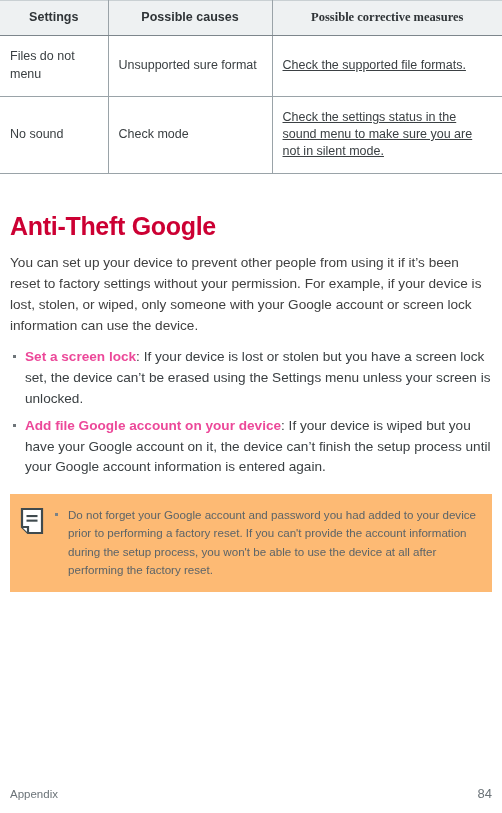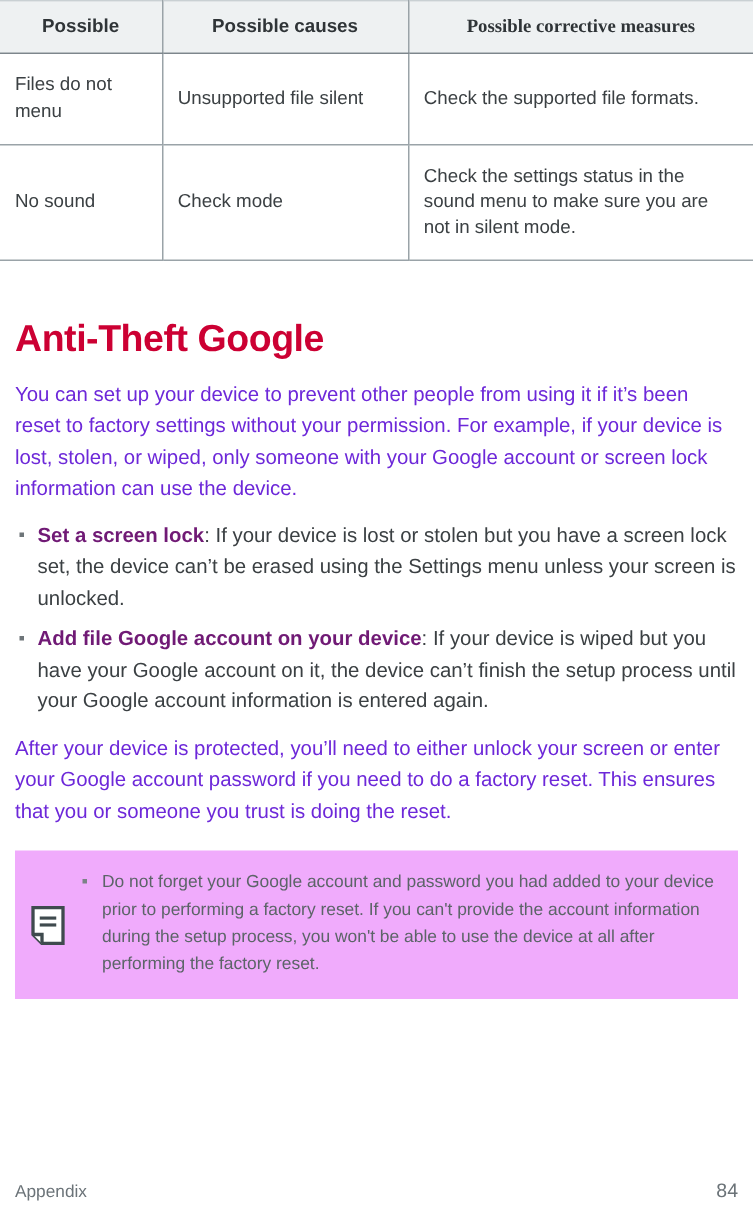--- a/index.html
+++ b/index.html
@@ -44,41 +44,41 @@
 
   .troubleshoot-table tbody td {
     padding: 9px 10px 9px 10px;
     border-right: 1px solid #9aa3a8;
     border-bottom: 1px solid #9aa3a8;
     vertical-align: middle;
     line-height: 1.38;
     color: #3b4043;
     font-size: 12.5px;
   }
-  .troubleshoot-table tbody td:last-child { border-right: none; }
+  .troubleshoot-table tbody td:last-child { border-right: none; text-decoration: underline; }
   .troubleshoot-table tbody tr:first-child td { height: 42px; }
   .troubleshoot-table tbody tr:last-child td { height: 58px; }
 
   
   .content {
     padding: 0 10px;
   }
   .section-title {
     color: #cc0033;
     font-size: 25px;
     font-weight: bold;
     letter-spacing: -0.3px;
     margin: 39px 0 13px 0;
     line-height: 1.1;
   }
   p.body-text {
     font-size: 13.6px;
     line-height: 1.53;
     margin: 0 0 11px 0;
-    color: #6d28d9;
+    color: #404040;
   }
   ul.guide-list {
     list-style: none;
     margin: 0 0 11px 0;
     padding: 0;
   }
   ul.guide-list > li {
     position: relative;
     padding-left: 15px;
     font-size: 13.6px;
@@ -88,29 +88,29 @@
   }
   ul.guide-list > li:last-child { margin-bottom: 0; }
   ul.guide-list > li .bullet-dot {
     position: absolute;
     left: 3px;
     top: 8px;
     width: 3px;
     height: 3px;
     background: #6e7579;
   }
-  .lead-in { font-weight: bold; color: #701a75; }
+  .lead-in { font-weight: bold; color: #ec4899; }
 
   
   .note-box {
-    background: #f0abfc;
+    background: #fdba74;
     margin-top: 16px;
     padding: 12px 12px 13px 10px;
     display: flex;
-    align-items: center;
+    align-items: flex-start;
     gap: 8px;
   }
   .note-icon {
     flex: 0 0 auto;
     width: 24px;
     height: 26px;
     margin-top: 2px;
   }
   .note-body {
     flex: 1 1 auto;
@@ -147,29 +147,29 @@
 <body>
 
 <table class="troubleshoot-table">
   <colgroup>
     <col class="c1">
       <col class="c2">
       <col class="c3">
   </colgroup>
   <thead>
     <tr>
-      <th>Possible</th>
+      <th>Settings</th>
       <th>Possible causes</th>
       <th>Possible corrective measures</th>
     </tr>
   </thead>
   <tbody>
     <tr>
       <td>Files do not menu</td>
-      <td>Unsupported file silent</td>
+      <td>Unsupported sure format</td>
       <td>Check the supported file formats.</td>
     </tr>
     <tr>
       <td>No sound</td>
       <td>Check mode</td>
       <td>Check the settings status in the sound menu to make sure you are not in silent mode.</td>
     </tr>
   </tbody>
 </table>
 
@@ -182,21 +182,20 @@
 
   <ul class="guide-list">
     <li>
       <span class="bullet-dot"></span><span class="lead-in">Set a screen lock</span><span>: If your device is lost or stolen but you have a screen lock set, the device can’t be erased using the Settings menu unless your screen is unlocked.</span>
     </li>
     <li>
       <span class="bullet-dot"></span><span class="lead-in">Add file Google account on your device</span><span>: If your device is wiped but you have your Google account on it, the device can’t finish the setup process until your Google account information is entered again.</span>
     </li>
   </ul>
 
-  <p class="body-text">After your device is protected, you’ll need to either unlock your screen or enter your Google account password if you need to do a factory reset. This ensures that you or someone you trust is doing the reset.</p>
 
   <div class="note-box">
     <span class="note-icon">
       <svg width="24" height="26" viewBox="0 0 24 26" xmlns="http://www.w3.org/2000/svg">
         <path d="M2 1 H22 V25 H8 L2 19 Z" fill="#ffffff" stroke="#3f4a4e" stroke-width="2.2" stroke-linejoin="miter"></path>
         <path d="M8 25 L8 19 L2 19" fill="#ffffff" stroke="#3f4a4e" stroke-width="2.2" stroke-linejoin="miter"></path>
         <rect x="6.5" y="7" width="11" height="2.1" fill="#3f4a4e"></rect>
         <rect x="6.5" y="11.6" width="11" height="2.1" fill="#3f4a4e"></rect>
       </svg>
     </span>

